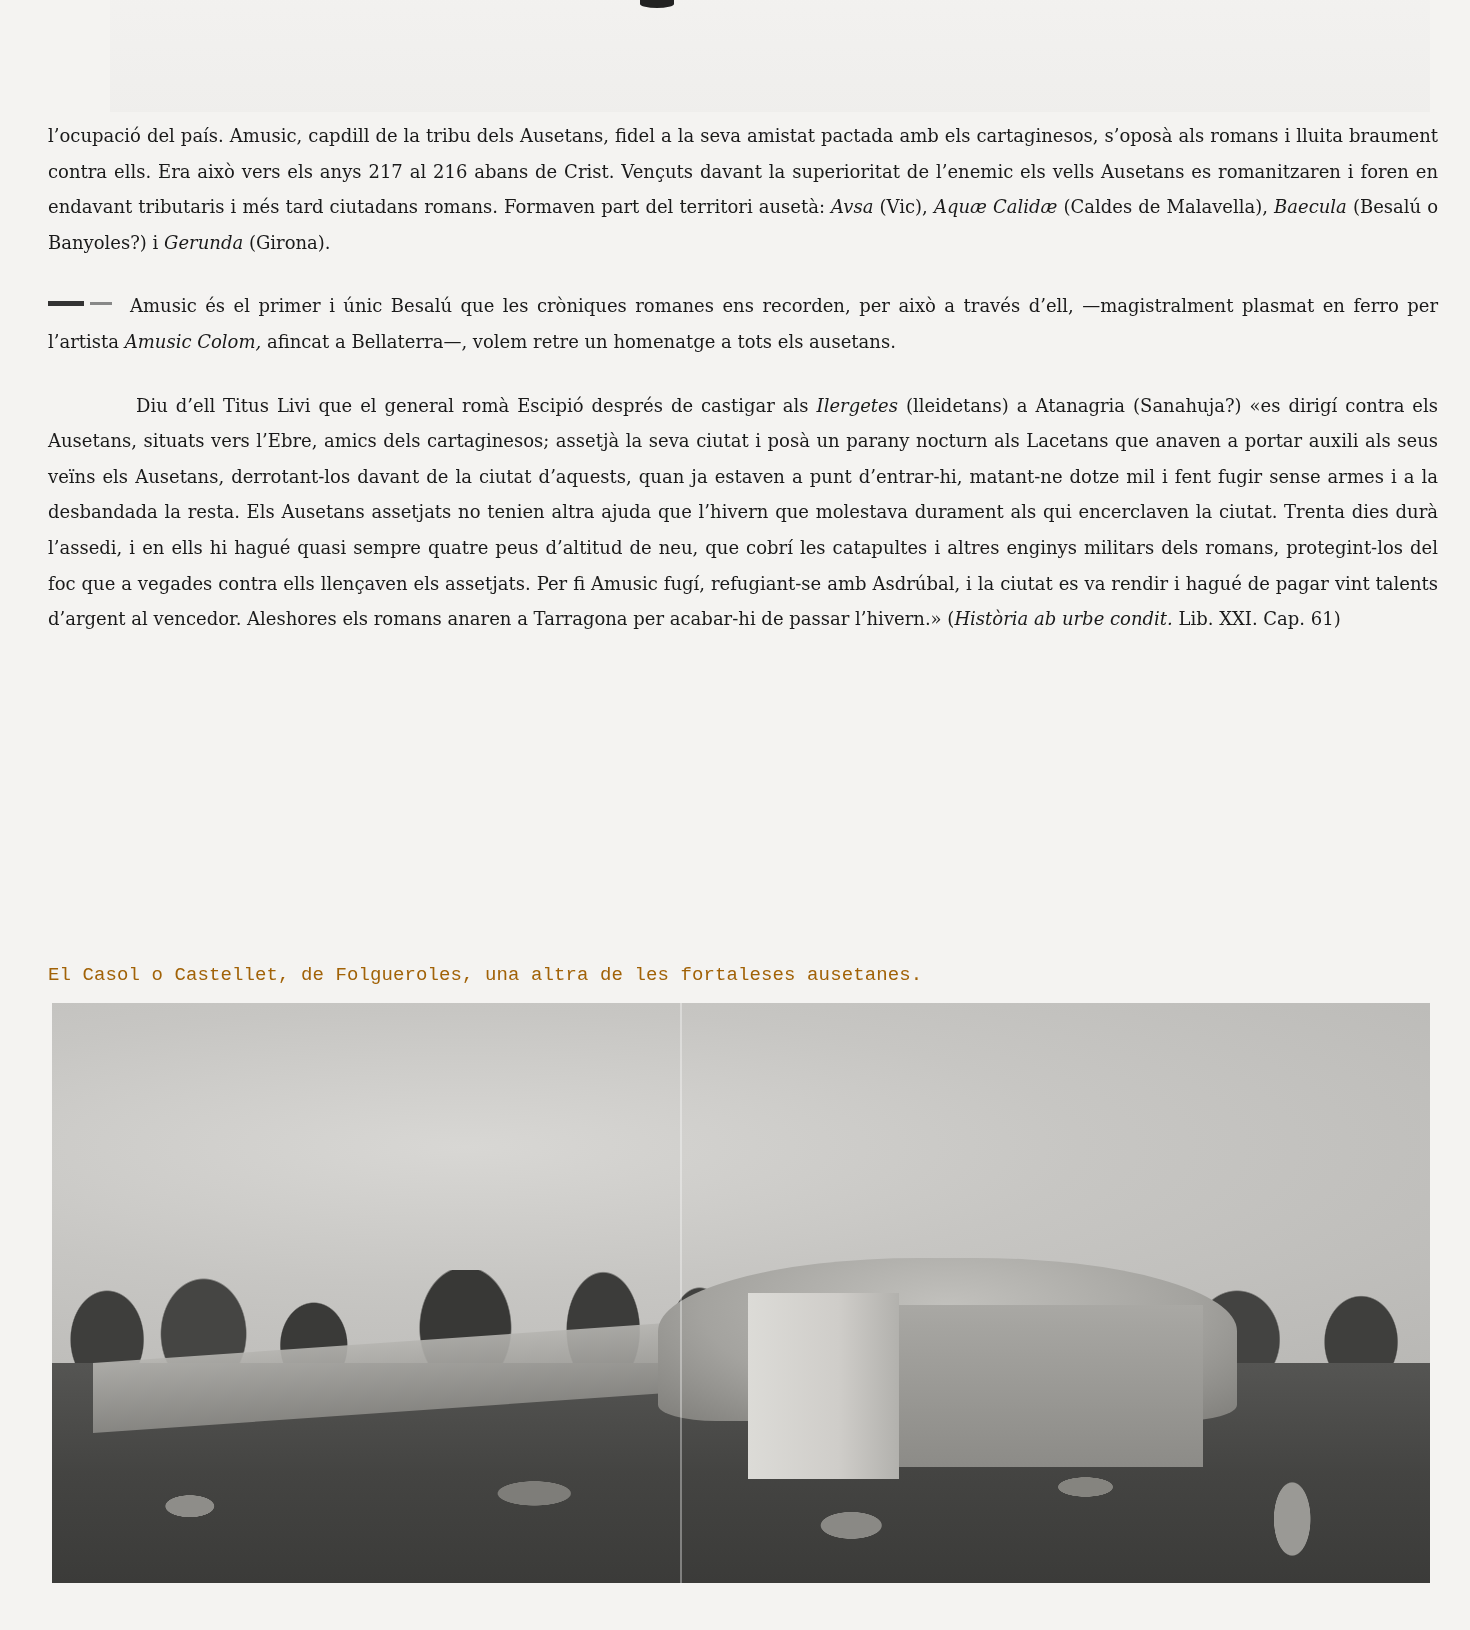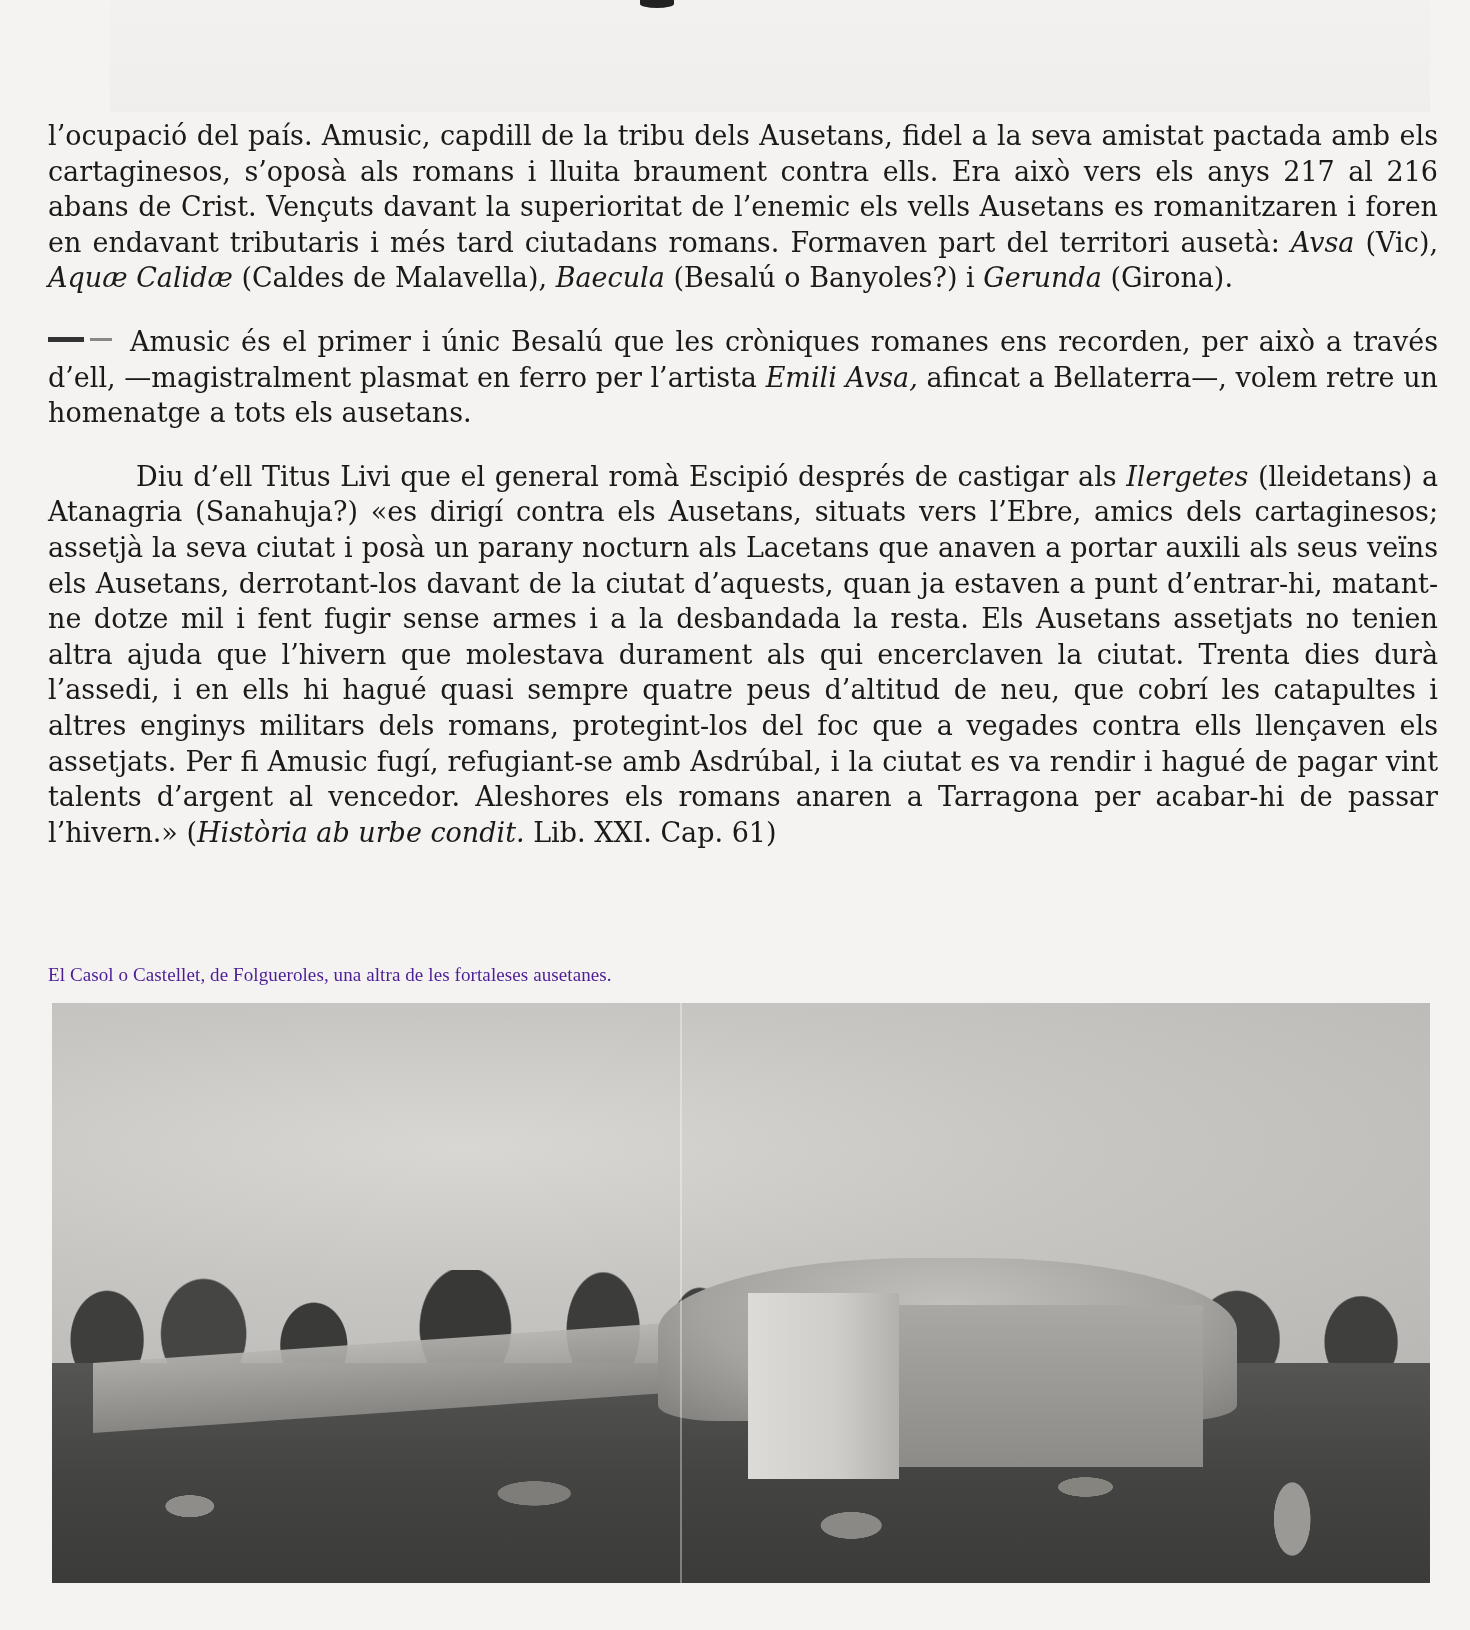--- a/index.html
+++ b/index.html
@@ -20,21 +20,21 @@
   }
   .top-mark {
     position: absolute; left: 640px; top: 0; width: 34px; height: 8px;
     background: #222; border-radius: 0 0 50% 50%;
   }
   .text-block {
     position: absolute;
     left: 48px;
     top: 118px;
     width: 1390px;
-    font-size: 27px;
+    font-size: 18px;
     line-height: 35.6px;
   }
   .para {
     margin: 0;
     text-align: justify;
     text-align-last: left;
     hyphens: none;
   }
   .para + .para { margin-top: 28px; }
   .para.indent { text-indent: 88px; }
@@ -46,23 +46,23 @@
     content: ""; position: absolute; left: 0; top: 0; width: 36px; height: 5px; background: #333;
   }
   .para .lead-mark::after {
     content: ""; position: absolute; left: 42px; top: 1px; width: 22px; height: 3px; background: #888;
   }
   i { font-style: italic; }
   .caption {
     position: absolute;
     left: 48px;
     top: 964px;
-    font-family: Liberation Serif, serif;
+    font-family: Liberation Mono, monospace;
     font-size: 19px;
-    color: #4c1d95;
+    color: #a16207;
     letter-spacing: .1px;
   }
   .photo {
     position: absolute;
     left: 52px; top: 1003px;
     width: 1378px; height: 580px;
     overflow: hidden;
     background: #9a9a98;
   }
   .photo .sky {
@@ -123,21 +123,21 @@
   }
 </style>
 </head>
 <body>
 
 <div class="showthrough-top"></div>
 <div class="top-mark"></div>
 
 <div class="text-block">
   <p class="para"><span>l’ocupació del país. Amusic, capdill de la tribu dels Ausetans, fidel a la seva amistat pactada amb els cartaginesos, s’oposà als romans i lluita braument contra ells. Era això vers els anys 217 al 216 abans de Crist. Vençuts davant la superioritat de l’enemic els vells Ausetans es romanitzaren i foren en endavant tributaris i més tard ciutadans romans. Formaven part del territori ausetà: </span><i>Avsa</i><span> (Vic), </span><i>Aquæ Calidæ</i><span> (Caldes de Malavella), </span><i>Baecula</i><span> (Besalú o Banyoles?) i </span><i>Gerunda</i><span> (Girona).</span></p>
-  <p class="para"><span class="lead-mark"></span><span>Amusic és el primer i únic Besalú que les cròniques romanes ens recorden, per això a través d’ell, —magistralment plasmat en ferro per l’artista </span><i>Emili Avsa,</i><span> afincat a Bellaterra—, volem retre un homenatge a tots els ausetans.</span></p>
+  <p class="para"><span class="lead-mark"></span><span>Amusic és el primer i únic Besalú que les cròniques romanes ens recorden, per això a través d’ell, —magistralment plasmat en ferro per l’artista </span><i>Amusic Colom,</i><span> afincat a Bellaterra—, volem retre un homenatge a tots els ausetans.</span></p>
   <p class="para indent"><span>Diu d’ell Titus Livi que el general romà Escipió després de castigar als </span><i>Ilergetes</i><span> (lleidetans) a Atanagria (Sanahuja?) «es dirigí contra els Ausetans, situats vers l’Ebre, amics dels cartaginesos; assetjà la seva ciutat i posà un parany nocturn als Lacetans que anaven a portar auxili als seus veïns els Ausetans, derrotant-los davant de la ciutat d’aquests, quan ja estaven a punt d’entrar-hi, matant-ne dotze mil i fent fugir sense armes i a la desbandada la resta. Els Ausetans assetjats no tenien altra ajuda que l’hivern que molestava durament als qui encerclaven la ciutat. Trenta dies durà l’assedi, i en ells hi hagué quasi sempre quatre peus d’altitud de neu, que cobrí les catapultes i altres enginys militars dels romans, protegint-los del foc que a vegades contra ells llençaven els assetjats. Per fi Amusic fugí, refugiant-se amb Asdrúbal, i la ciutat es va rendir i hagué de pagar vint talents d’argent al vencedor. Aleshores els romans anaren a Tarragona per acabar-hi de passar l’hivern.» (</span><i>Història ab urbe condit.</i><span> Lib. XXI. Cap. 61)</span></p>
 </div>
 
 <div class="caption">El Casol o Castellet, de Folgueroles, una altra de les fortaleses ausetanes.</div>
 
 <div class="photo" title="black-and-white photograph of stone ruins of a fortress with trees behind">
   <div class="sky"></div>
   <div class="trees"></div>
   <div class="ground"></div>
   <div class="wall-long"></div>

